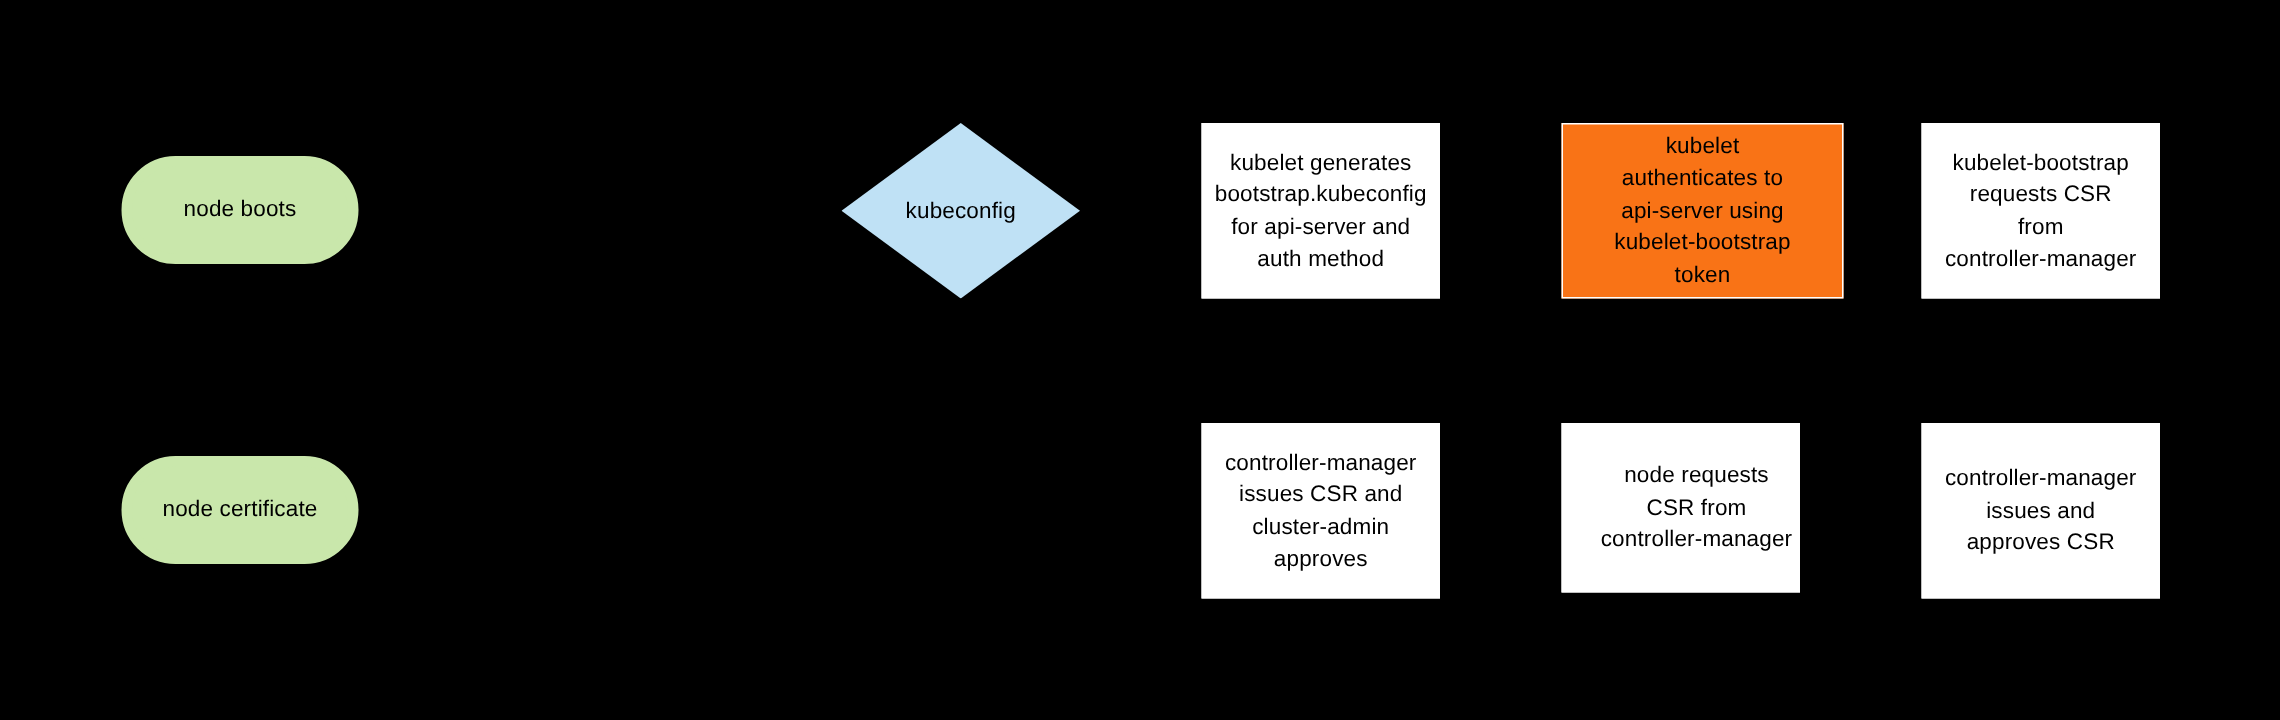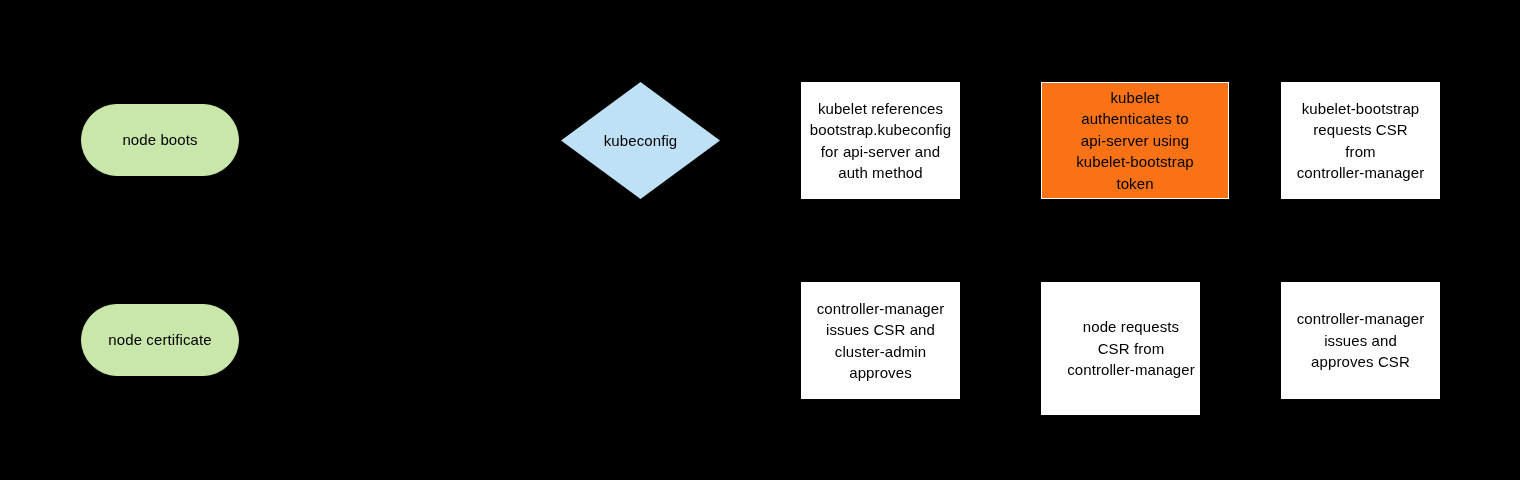--- a/index.html
+++ b/index.html
@@ -32,21 +32,21 @@
     white-space: pre-line;
   }
   
   .rect {
     background: #ffffff;
     border: 1px solid #ffffff;
   }
   
   .rounded {
     background: #c9e7ab;
-    border: 1px solid #be185d;
+    border: 7px solid #be185d;
     border-radius: 36px;
   }
   
   .diamond {
     background: transparent;
     border: none;
   }
   .diamond .dia-shape {
     position: absolute;
     left: 0;
@@ -74,21 +74,21 @@
     <div class="node rounded" style="left: 81px; top: 104px; width: 158px; height: 72px; background: rgb(201, 231, 171); border-color: rgb(201, 231, 171);">
       <span class="label">node boots</span>
     </div>
     <div class="node diamond" style="left: 561px; top: 82px; width: 159px; height: 117px;">
       <svg class="dia-shape" viewBox="0 0 159 117" preserveAspectRatio="none">
         <polygon points="79.5,0 159,58.5 79.5,117 0,58.5" fill="#bfe1f5"></polygon>
       </svg>
       <span class="label">kubeconfig</span>
     </div>
     <div class="node rect overflow" style="left: 801px; top: 82px; width: 159px; height: 117px; background: rgb(255, 255, 255); border-color: rgb(255, 255, 255);">
-      <span class="label">kubelet references
+      <span class="label">kubelet generates
 bootstrap.kubeconfig
 for api-server and
 auth method</span>
     </div>
     <div class="node rect" style="left: 1041px; top: 82px; width: 188px; height: 117px; background: #f97316; border-color: rgb(255, 255, 255);">
       <span class="label">kubelet
 authenticates to
 api-server using
 kubelet-bootstrap
 token</span>
@@ -101,21 +101,21 @@
     </div>
     <div class="node rounded" style="left: 81px; top: 304px; width: 158px; height: 72px; background: rgb(201, 231, 171); border-color: rgb(201, 231, 171);">
       <span class="label">node certificate</span>
     </div>
     <div class="node rect" style="left: 801px; top: 282px; width: 159px; height: 117px; background: rgb(255, 255, 255); border-color: rgb(255, 255, 255);">
       <span class="label">controller-manager
 issues CSR and
 cluster-admin
 approves</span>
     </div>
-    <div class="node rect" style="left: 1041px; top: 282px; width: 159px; height: 133px; background: rgb(255, 255, 255); border-color: rgb(255, 255, 255); padding-left: 21px;">
+    <div class="node rect" style="left: 1041px; top: 282px; width: 159px; height: 113px; background: rgb(255, 255, 255); border-color: rgb(255, 255, 255); padding-left: 21px;">
       <span class="label">node requests
 CSR from
 controller-manager</span>
     </div>
     <div class="node rect" style="left: 1281px; top: 282px; width: 159px; height: 117px; background: rgb(255, 255, 255); border-color: rgb(255, 255, 255);">
       <span class="label">controller-manager
 issues and
 approves CSR</span>
     </div>
   </div>

